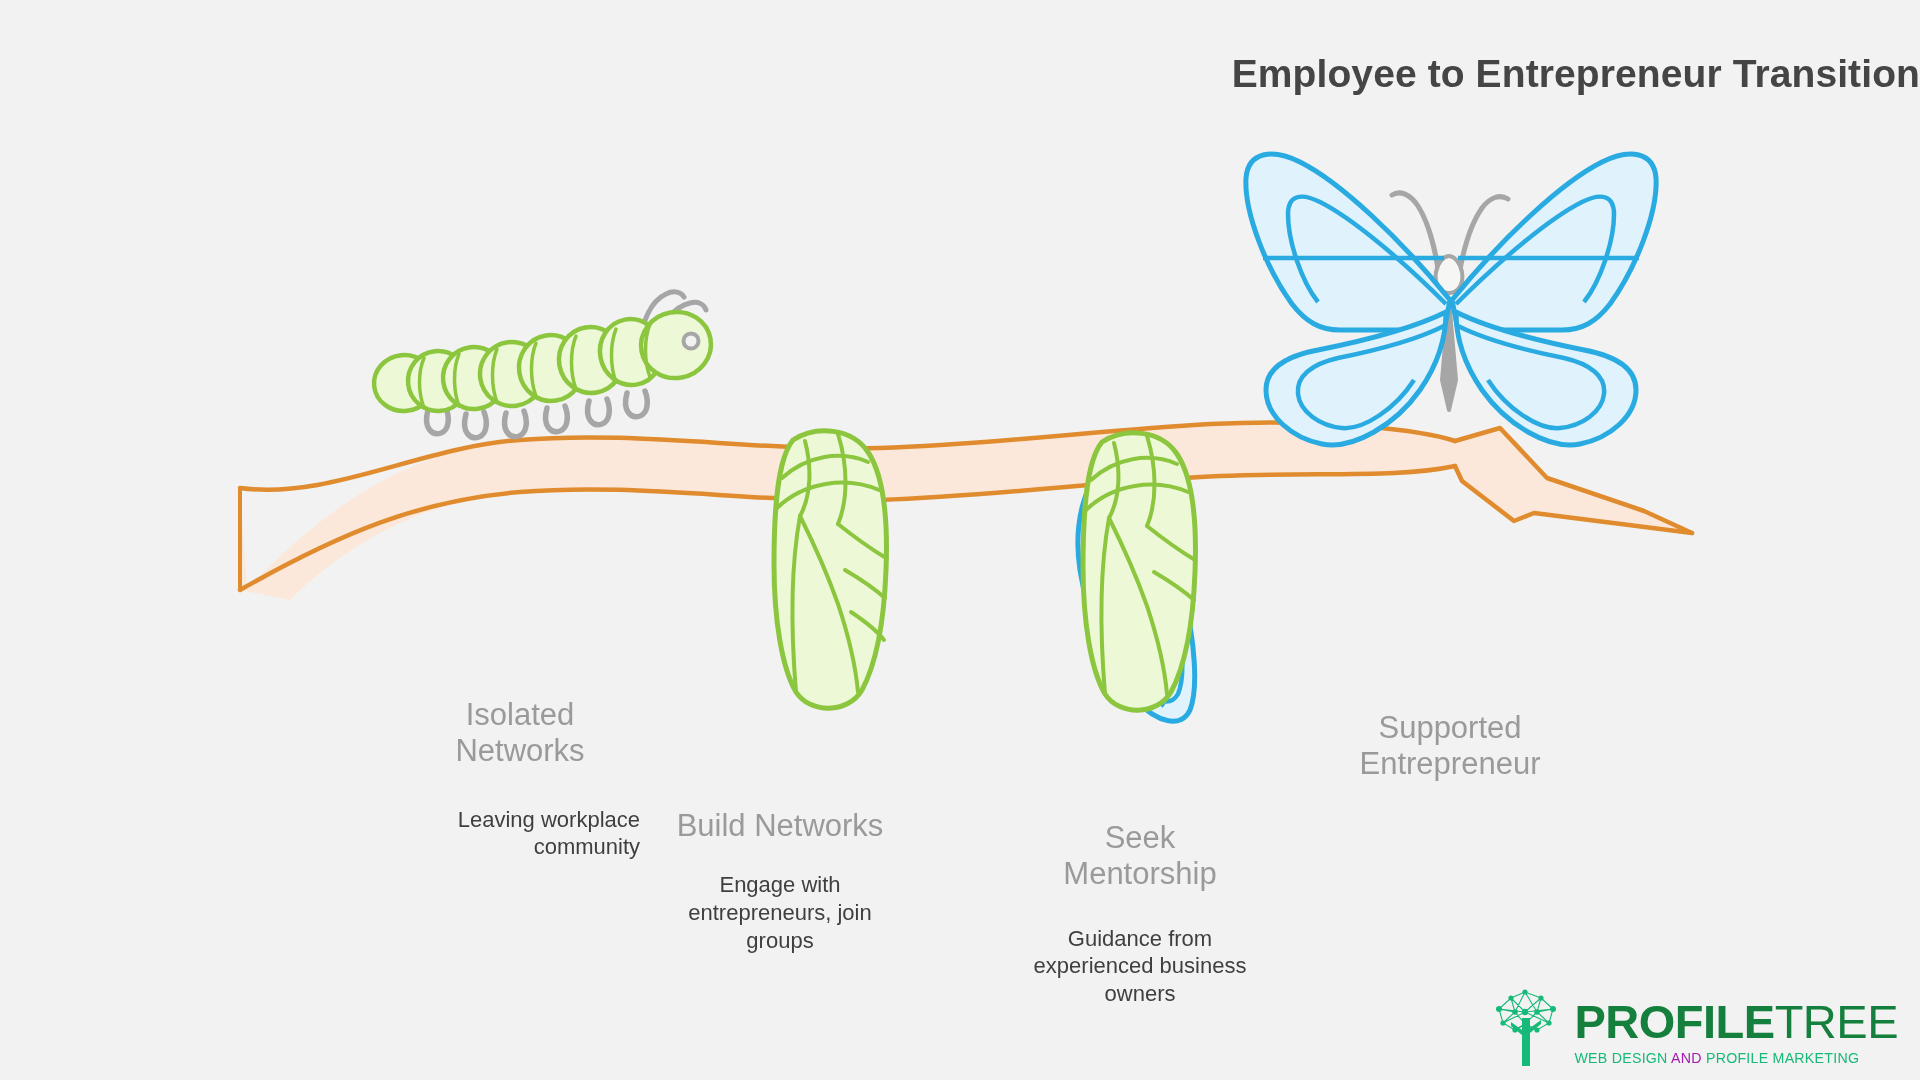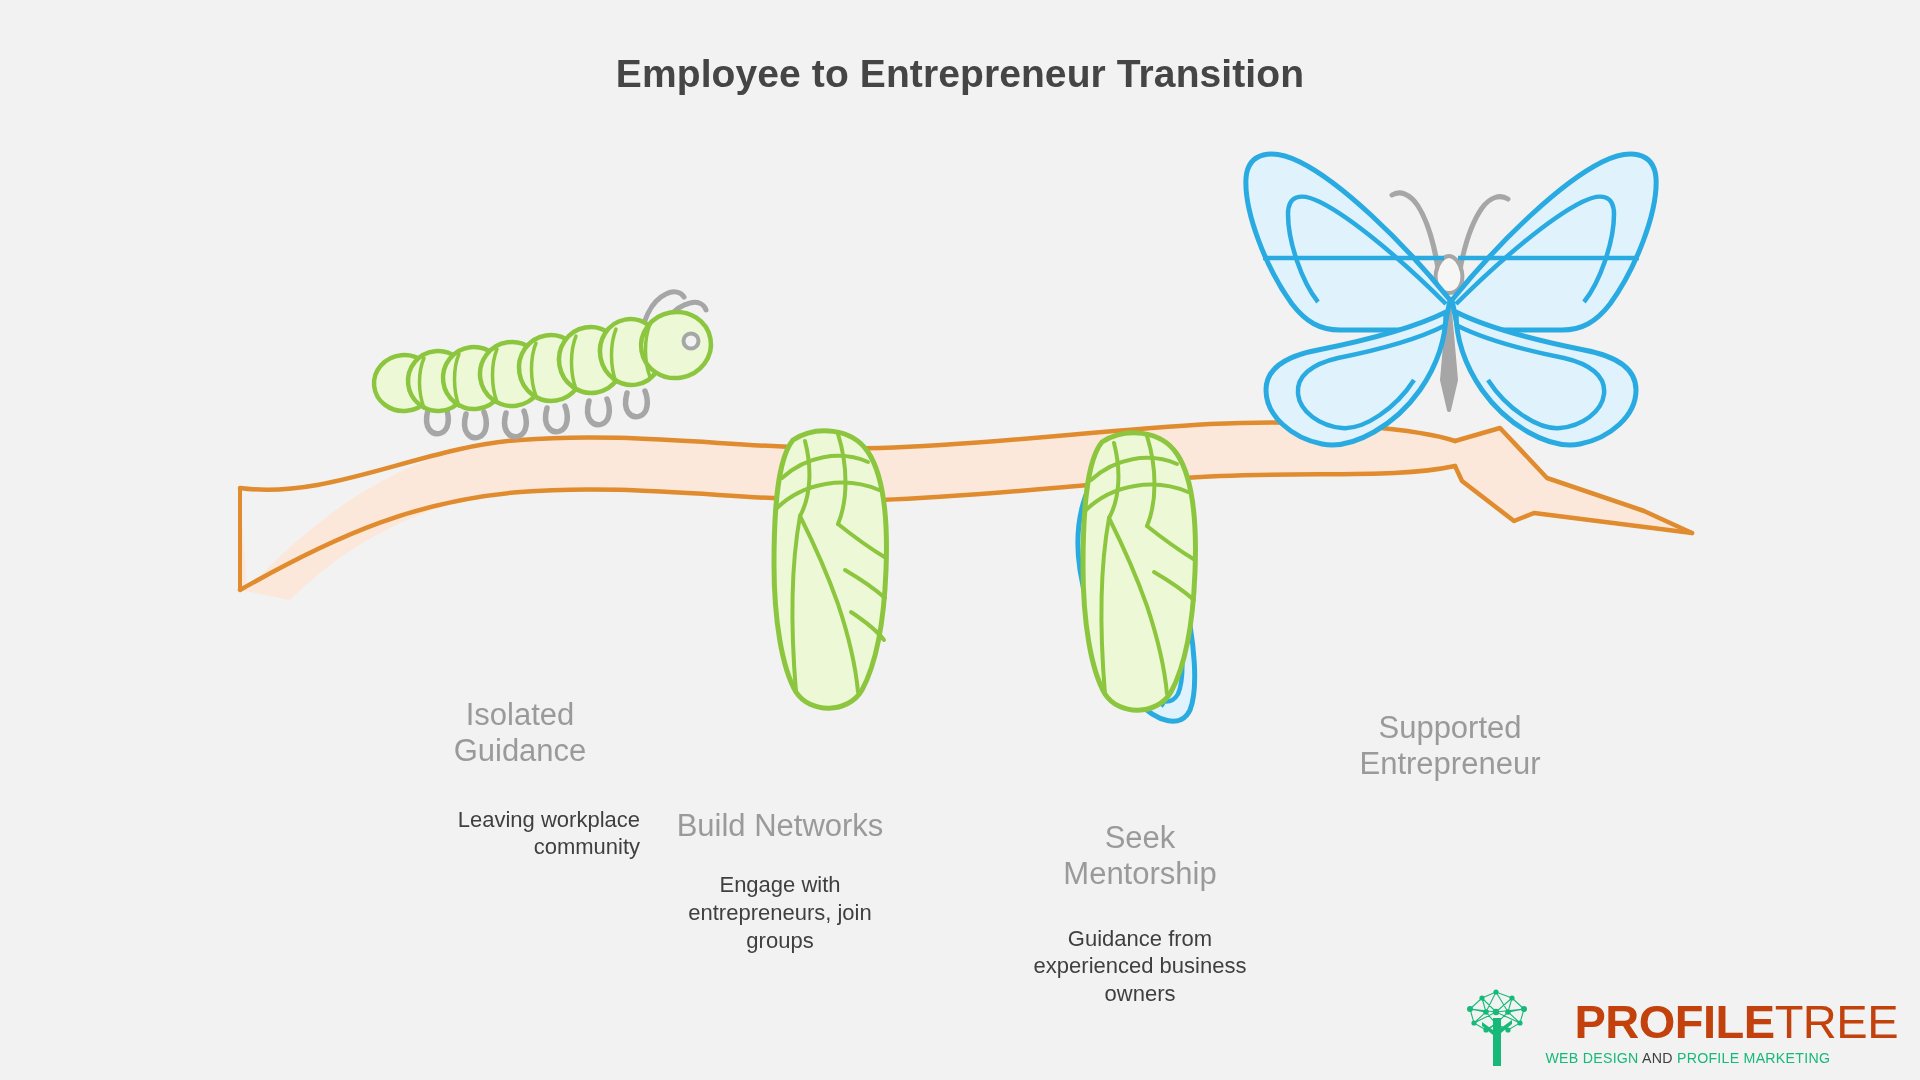--- a/index.html
+++ b/index.html
@@ -17,21 +17,21 @@
     position: relative;
     width: 1920px;
     height: 1080px;
     background: #f1f2f1;
   }
   .title {
     position: absolute;
     top: 52px;
     left: 0;
     width: 1920px;
-    text-align: center;
+    text-align: right;
     font-size: 39px;
     font-weight: bold;
     color: #454545;
     letter-spacing: 0.1px;
   }
   .scene {
     position: absolute;
     top: 0;
     left: 0;
     width: 1920px;
@@ -73,35 +73,34 @@
     bottom: 14px;
     display: flex;
     align-items: flex-end;
     gap: 9px;
   }
   .logo-mark { width: 78px; height: 88px; display: block; }
   .logo-text-block { display: flex; flex-direction: column; }
   .logo-wordmark {
     font-size: 47px;
     font-weight: bold;
-    color: #c2410c;
+    color: #15803d;
     line-height: 0.95;
     letter-spacing: -0.5px;
     white-space: nowrap;
-    margin-left: 29px;
   }
   .logo-wordmark .light { font-weight: normal; }
   .logo-tagline {
     font-size: 14.2px;
     color: #17b978;
     letter-spacing: 0.25px;
     margin-top: 5px;
     white-space: nowrap;
   }
-  .logo-tagline .thin { color: #404040; }
+  .logo-tagline .thin { color: #a21caf; }
 </style>
 </head>
 <body>
 
 <div id="infographic">
 
   <div class="title">Employee to Entrepreneur Transition</div>
 
   <svg class="scene" viewBox="0 0 1920 1080" xmlns="http://www.w3.org/2000/svg">
 
@@ -298,21 +297,21 @@
                C 1490 342 1534 352 1564 358
                C 1590 364 1606 376 1604 394
                C 1602 412 1582 426 1560 428
                C 1538 430 1506 408 1488 380" fill="none" stroke="#29abe2" stroke-width="4.5"></path>
     </g>
   </svg>
 
   <div class="stage-label" id="label-stage-1">
     <div class="stage-heading">
       <div>Isolated</div>
-      <div>Guidance</div>
+      <div>Networks</div>
     </div>
     <div class="stage-desc">Leaving workplace community</div>
   </div>
 
   <div class="stage-label" id="label-stage-2">
     <div class="stage-heading">
       <div>Build Networks</div>
     </div>
     <div class="stage-desc">Engage with entrepreneurs, join groups</div>
   </div>

